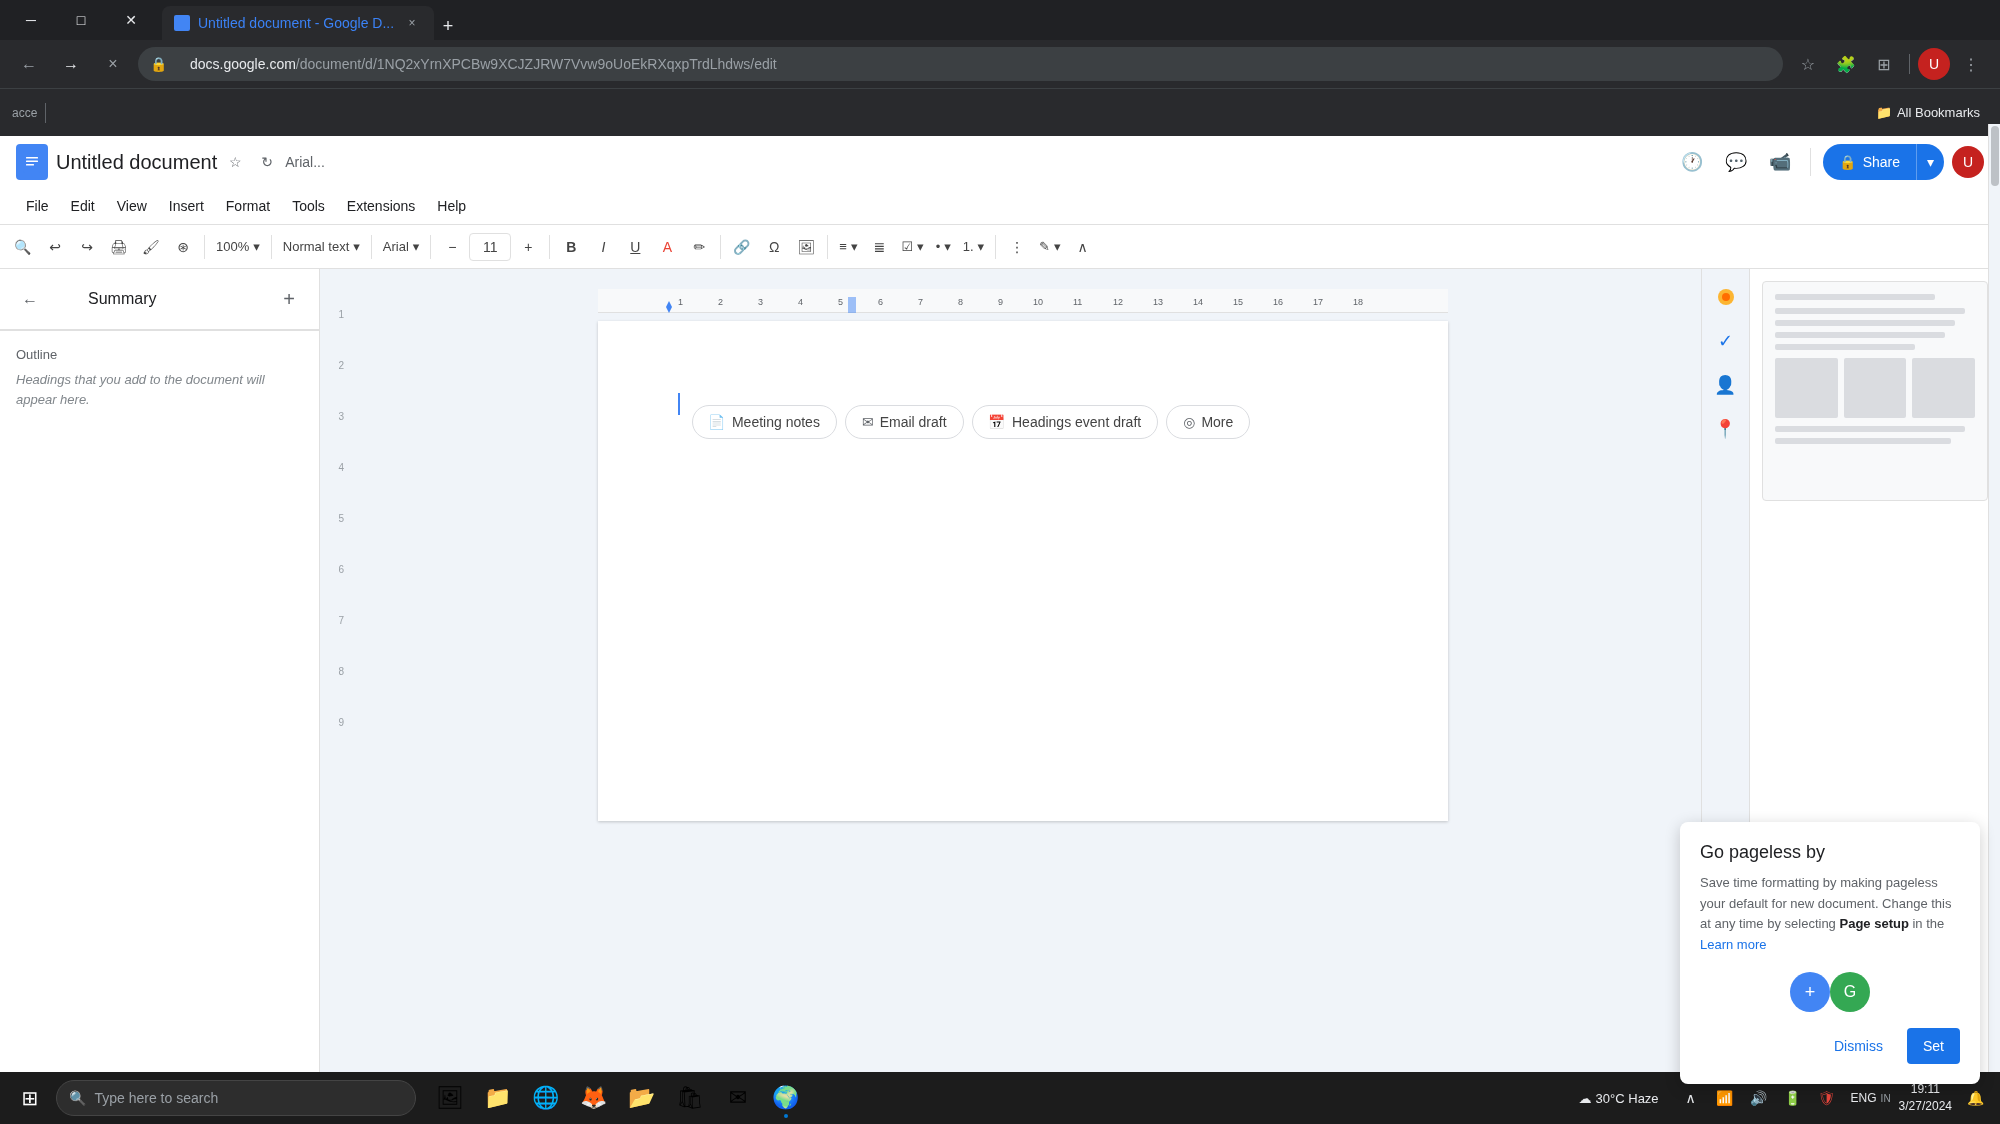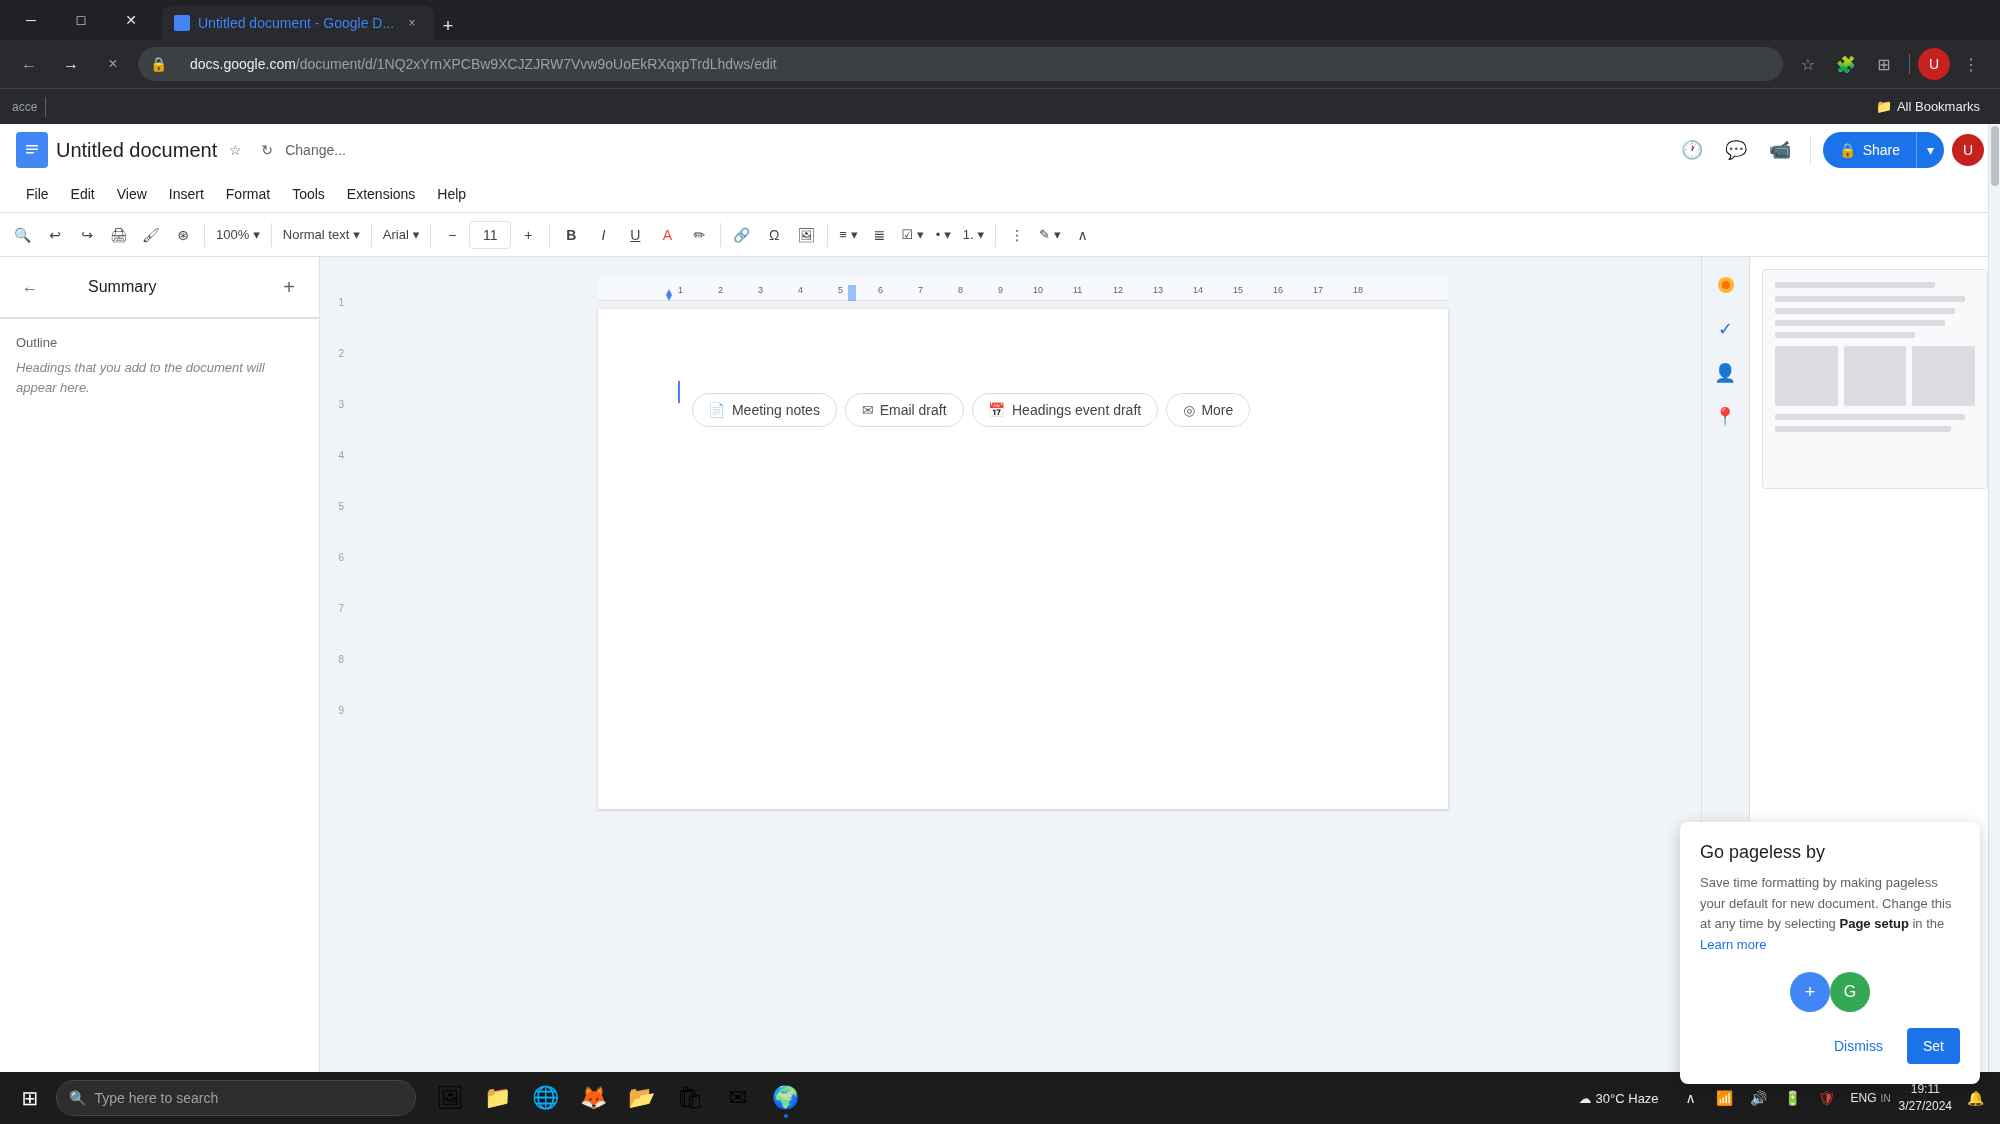--- a/index.html
+++ b/index.html
@@ -153,21 +153,21 @@
       font-size: 16px;
       cursor: pointer;
       border-radius: 50%;
       display: flex;
       align-items: center;
       justify-content: center;
     }
 
     
     .bookmarks-bar {
-      height: 36px;
+      height: 48px;
       background: #292a2d;
       border-top: 1px solid #3c4043;
       display: flex;
       align-items: center;
       padding: 0 12px;
       gap: 4px;
     }
     .bookmark-separator {
       width: 1px;
       height: 20px;
@@ -814,21 +814,21 @@
           <rect width="18" height="22" rx="2" fill="#4285f4"></rect>
           <rect x="3" y="6" width="12" height="1.5" rx="0.5" fill="white"></rect>
           <rect x="3" y="9.5" width="12" height="1.5" rx="0.5" fill="white"></rect>
           <rect x="3" y="13" width="8" height="1.5" rx="0.5" fill="white"></rect>
         </svg>
       </div>
       <div class="docs-title-actions">
         <span class="docs-title">Untitled document</span>
         <button class="icon-btn">☆</button>
         <button class="icon-btn">↻</button>
-        <span class="saving-text">Change...</span>
+        <span class="saving-text">Arial...</span>
       </div>
       <div class="docs-title-spacer"></div>
       <div class="docs-header-right">
         <button class="header-icon-btn">🕐</button>
         <button class="header-icon-btn">💬</button>
         <div style="position:relative;display:flex;align-items:center;">
           <button class="header-icon-btn">📹</button>
         </div>
         <div style="width:1px;height:28px;background:#e0e0e0;margin:0 4px;"></div>
         <div class="share-btn-group">

